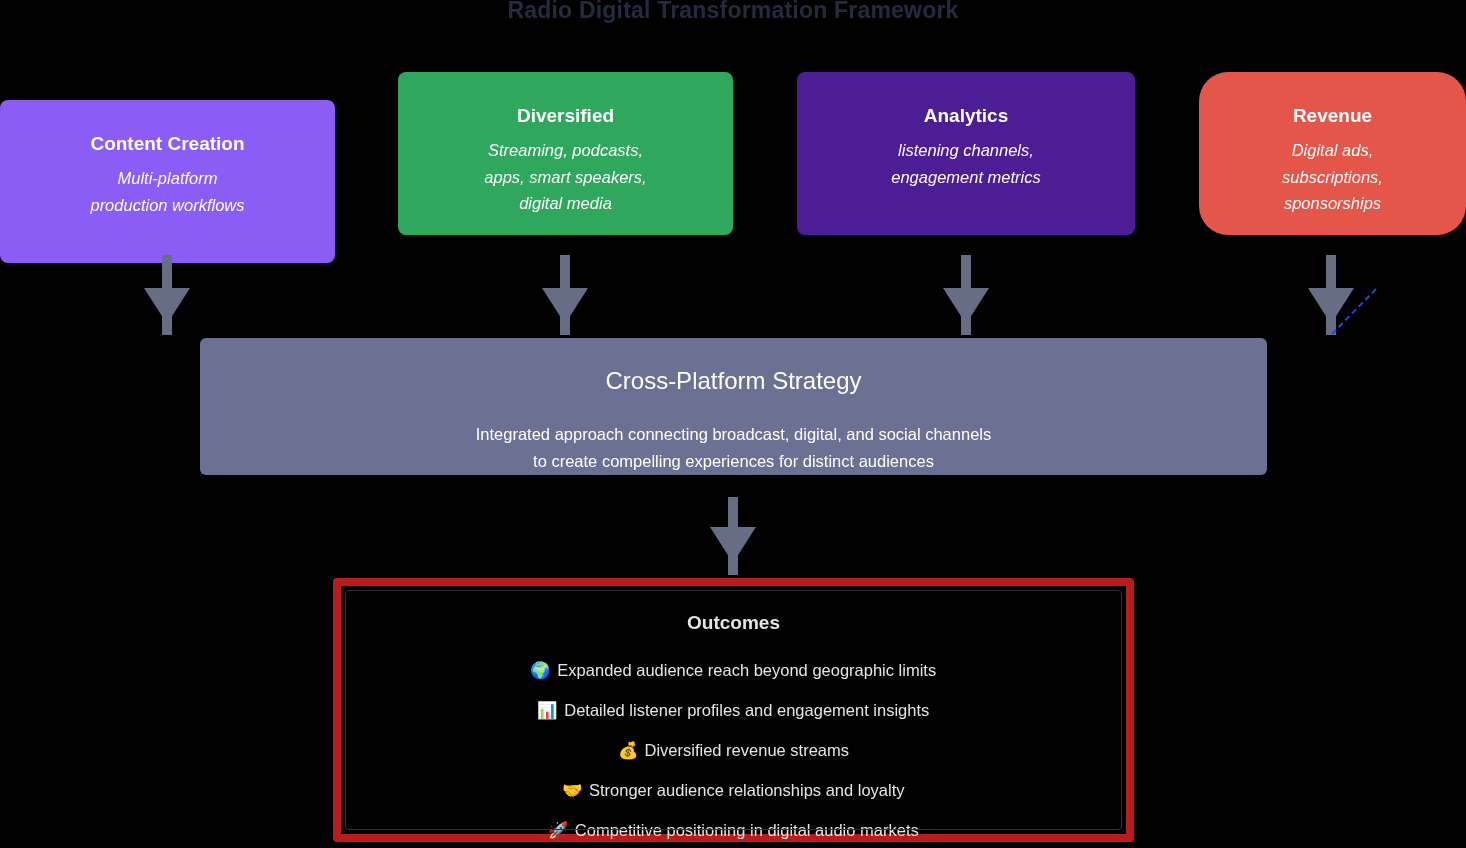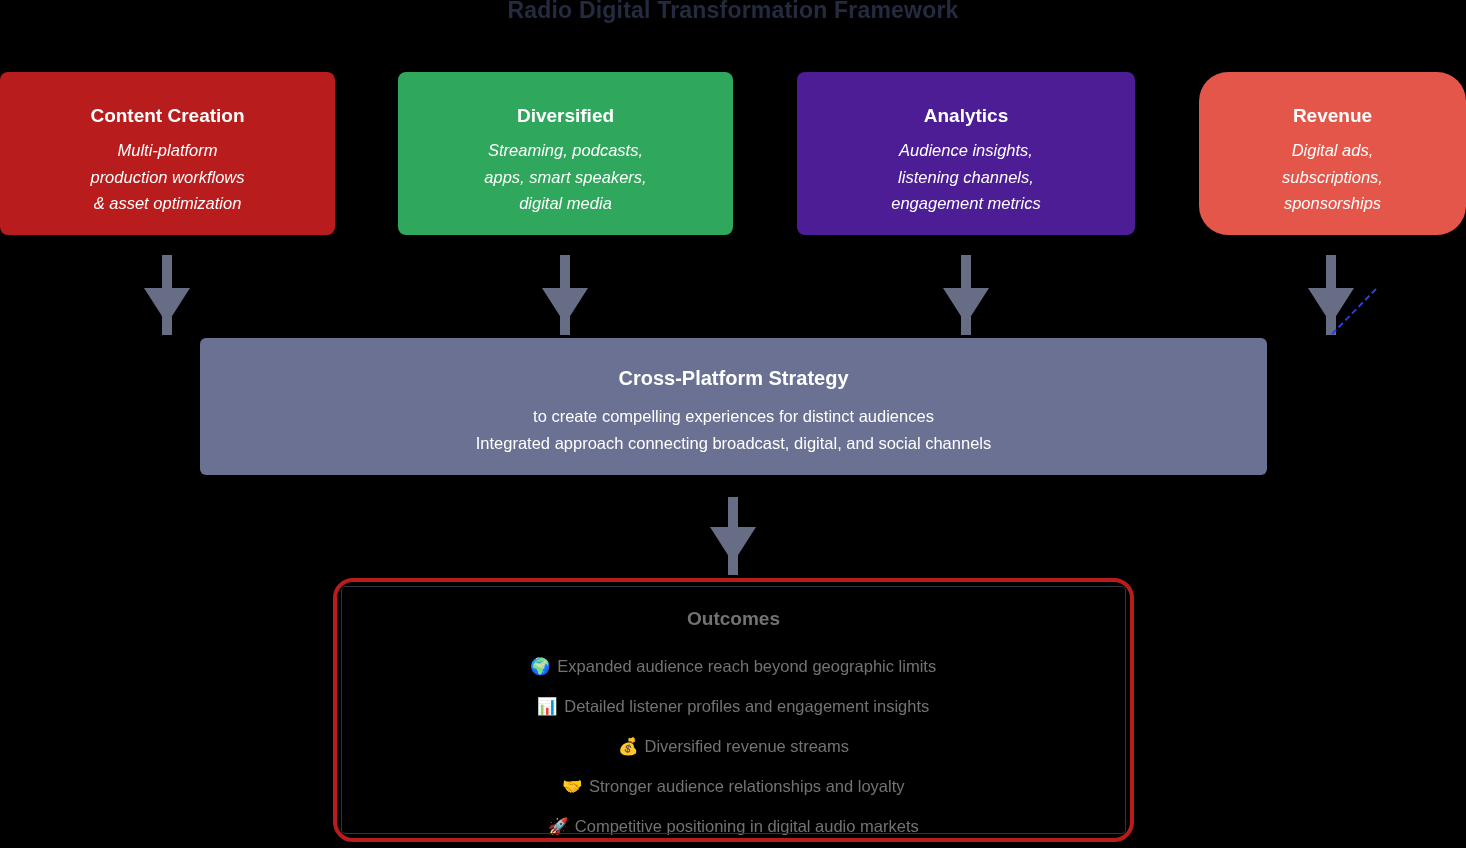--- a/index.html
+++ b/index.html
@@ -13,21 +13,21 @@
     text-align:center; font-size:23px; font-weight:bold; color:#242b40;
     letter-spacing:0.2px;
   }
   .pillar {
     position:absolute; top:72px; height:163px; border-radius:8px;
     color:#ffffff; text-align:center; box-sizing:border-box;
     box-shadow:2px 3px 5px rgba(0,0,0,0.35);
   }
   .pillar-heading { font-size:19px; font-weight:bold; margin:33px 0 10px 0; }
   .pillar-line { font-size:16.5px; line-height:26.5px;font-style:italic; }
-  .pillar-0 { left:0px;    width:335px; background:#b91c1c; }
+  .pillar-0 { left:0px;    width:335px; background:#8b5cf6;margin-top:28px; }
   .pillar-1 { left:398px;  width:335px; background:#2fa75c; }
   .pillar-2 { left:797px;  width:338px; background:#4c1d95; }
   .pillar-3 { left:1199px; width:267px; background:#e4564a; border-top-right-radius:0; border-bottom-right-radius:0;border-radius:29px; }
 
   .down-arrow { position:absolute; width:46px; }
   .down-arrow .stem {
     position:absolute; left:50%; transform:translateX(-50%);
     width:10px; top:0; background:#676d84;
   }
   .down-arrow .head {
@@ -48,57 +48,55 @@
     position:absolute; left:1332px; top:333px; width:63px; height:0;
     border-top:2px dashed #2743d8;
     transform:rotate(-45.6deg); transform-origin:left center;
   }
 
   .strategy-node {
     position:absolute; left:200px; top:338px; width:1067px; height:137px;
     background:#6b7192; border-radius:6px; color:#ffffff; text-align:center;
     box-sizing:border-box; box-shadow:2px 3px 5px rgba(0,0,0,0.35);
   }
-  .strategy-title { font-size:20px; font-weight:bold; margin:29px 0 13px 0; }
+  .strategy-title { font-size:24px; font-weight:normal; margin:29px 0 26px 0; }
   .strategy-line { font-size:16.5px; line-height:27px; }
 
   .outcomes-node {
     position:absolute; left:333px; top:578px; width:801px; height:264px;
-    border:4px solid #b91c1c; border-radius:20px; box-sizing:border-box;
-    background:transparent; text-align:center; color:#737373;
+    border:8px solid #b91c1c; border-radius:4px; box-sizing:border-box;
+    background:transparent; text-align:center; color:#e5e5e5;
   }
   .outcomes-inner-border {
     position:absolute; left:4px; right:4px; top:4px; bottom:4px;
     border:1px solid #2b3345; border-radius:4px; pointer-events:none;
   }
   .outcomes-title { font-size:19px; font-weight:bold; margin:26px 0 0 0; }
   .outcomes-list { margin-top:28px; }
   .outcome-item { font-size:16.5px; line-height:17px; margin:0 0 23px 0; }
   .outcome-icon { margin-right:6px; }
 </style>
 </head>
 <body>
 
 <div class="page-title">Radio Digital Transformation Framework</div>
 
 <div class="pillar pillar-0">
   <div class="pillar-heading">Content Creation</div>
   <div class="pillar-line">Multi-platform</div>
   <div class="pillar-line">production workflows</div>
-  <div class="pillar-line">&amp; asset optimization</div>
 </div>
 <div class="pillar pillar-1">
   <div class="pillar-heading">Diversified</div>
   <div class="pillar-line">Streaming, podcasts,</div>
   <div class="pillar-line">apps, smart speakers,</div>
   <div class="pillar-line">digital media</div>
 </div>
 <div class="pillar pillar-2">
   <div class="pillar-heading">Analytics</div>
-  <div class="pillar-line">Audience insights,</div>
   <div class="pillar-line">listening channels,</div>
   <div class="pillar-line">engagement metrics</div>
 </div>
 <div class="pillar pillar-3">
   <div class="pillar-heading">Revenue</div>
   <div class="pillar-line">Digital ads,</div>
   <div class="pillar-line">subscriptions,</div>
   <div class="pillar-line">sponsorships</div>
 </div>
 
@@ -115,22 +113,22 @@
     <div class="head"></div>
   </div>
 <div class="down-arrow arrow-top a4">
     <div class="stem"></div>
     <div class="head"></div>
   </div>
 <div class="selection-line"></div>
 
 <div class="strategy-node">
   <div class="strategy-title">Cross-Platform Strategy</div>
+  <div class="strategy-line">Integrated approach connecting broadcast, digital, and social channels</div>
   <div class="strategy-line">to create compelling experiences for distinct audiences</div>
-  <div class="strategy-line">Integrated approach connecting broadcast, digital, and social channels</div>
 </div>
 
 <div class="down-arrow arrow-mid a5">
     <div class="stem"></div>
     <div class="head"></div>
   </div>
 
 <div class="outcomes-node">
   <div class="outcomes-inner-border"></div>
   <div class="outcomes-title">Outcomes</div>

